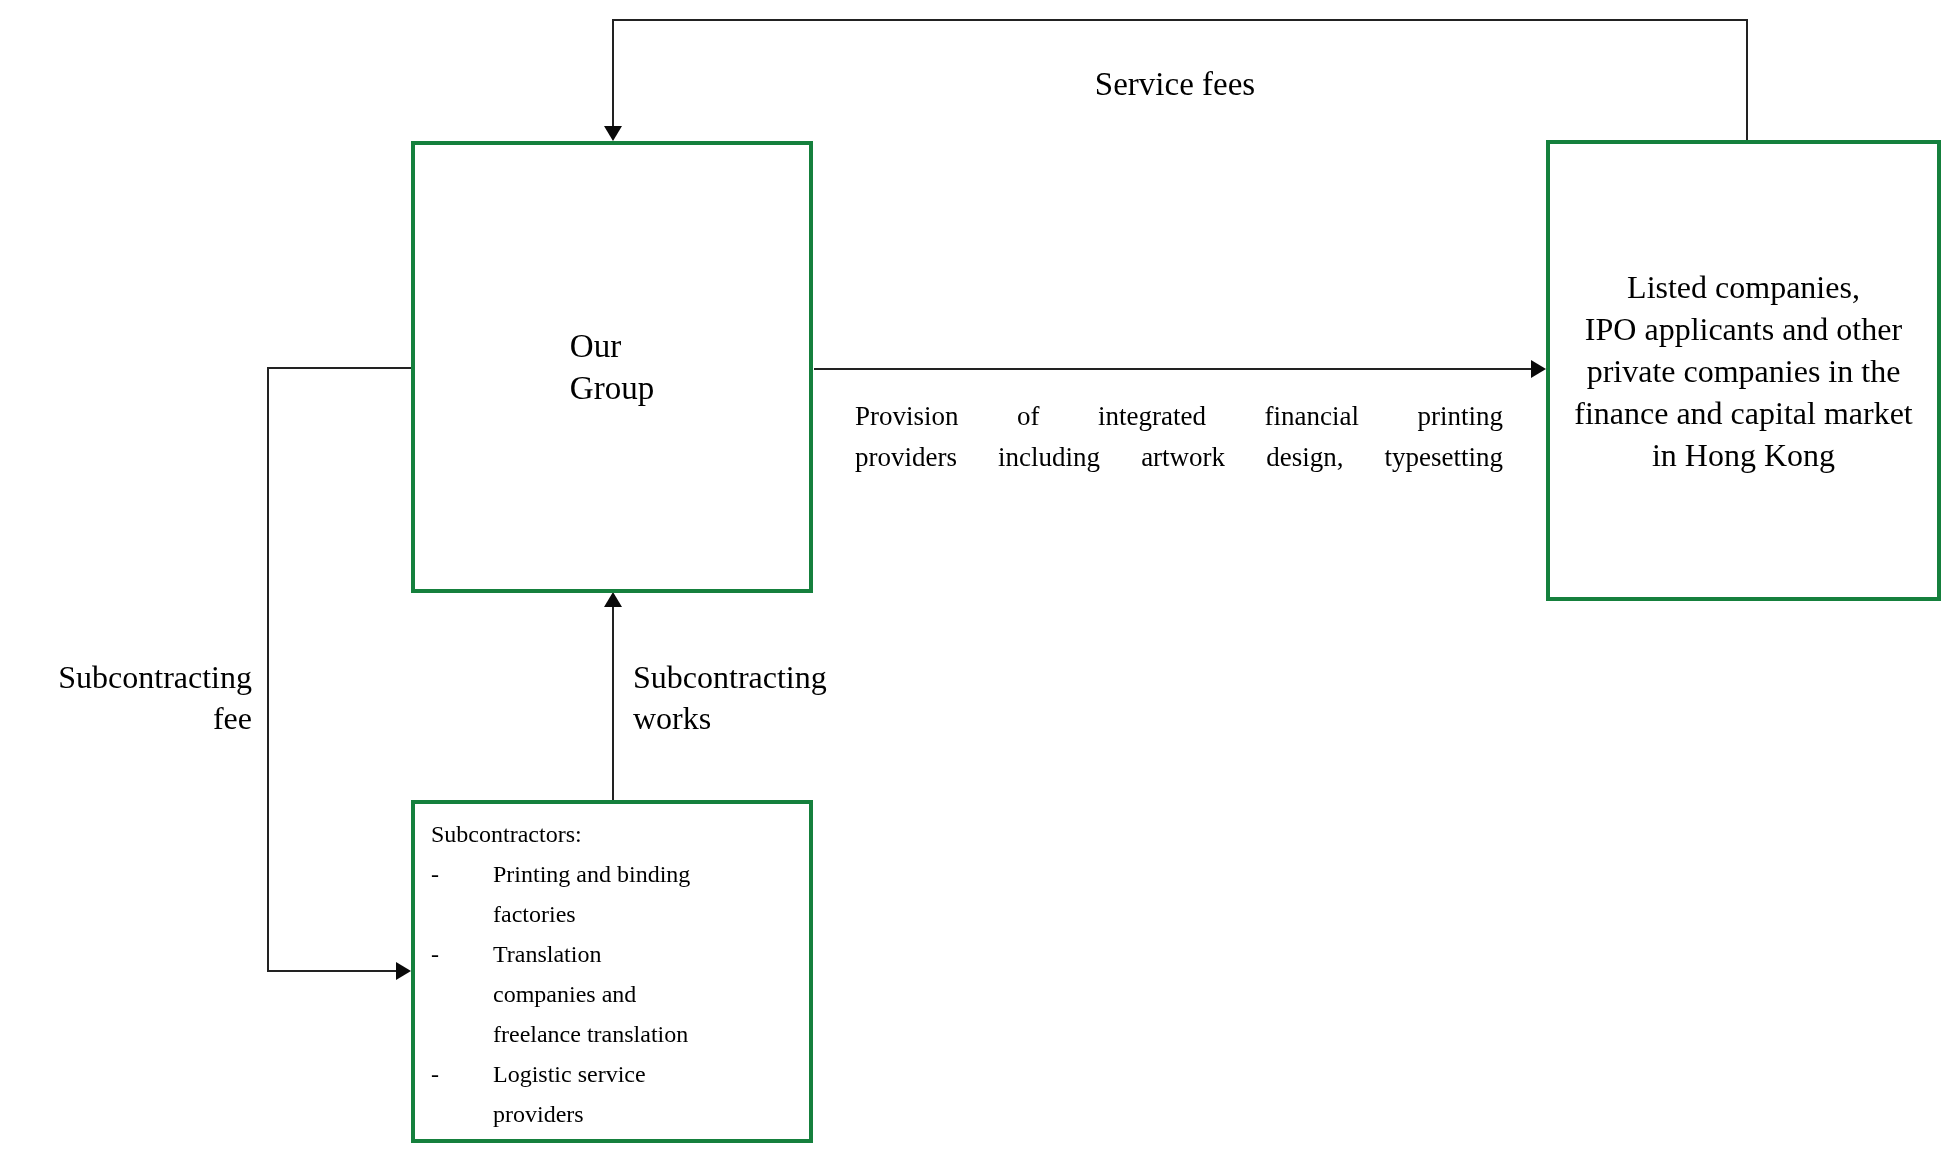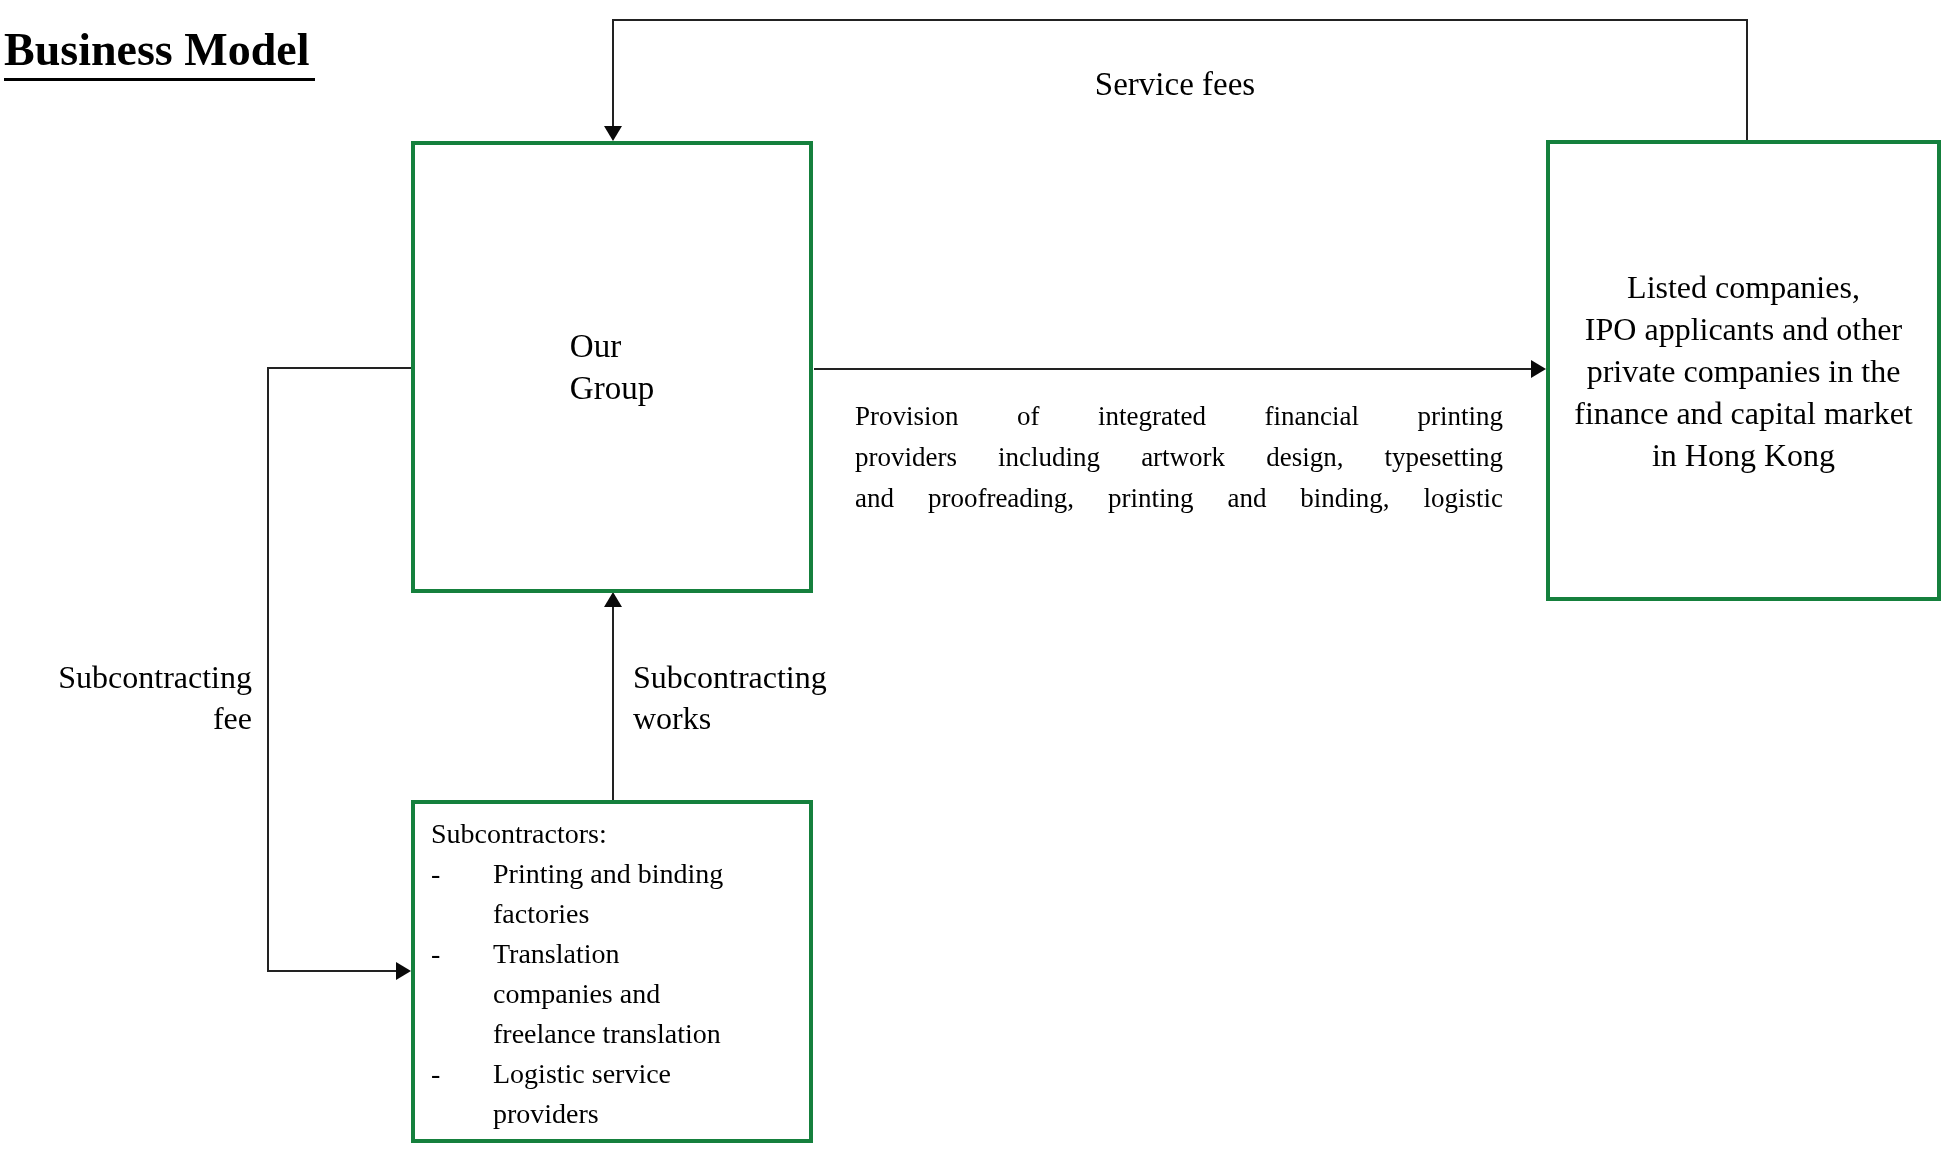--- a/index.html
+++ b/index.html
@@ -28,21 +28,21 @@
     text-align:left;font-size:33px;line-height:42px;white-space:pre-line;
   }
   .box-clients{
     left:1546px;top:140px;width:395px;height:461px;
     display:flex;align-items:center;justify-content:center;
     text-align:center;font-size:32px;line-height:42px;white-space:pre-line;
   }
   .box-subcontractors{
     left:411px;top:800px;width:402px;height:343px;
     padding:10px 14px 0 16px;
-    font-size:28px;line-height:40px;
+    font-size:24px;line-height:40px;
   }
   .sub-item{display:flex;}
   .sub-item .dash{width:62px;flex:0 0 62px;}
   .sub-item .itxt{white-space:pre-line;}
   
   .line{position:absolute;background:#222;}
   .l-service-top   {left:612px; top:19px;  width:1136px;height:2px;}
   .l-service-right {left:1746px;top:19px;  width:2px;   height:122px;}
   .l-service-left  {left:612px; top:19px;  width:2px;   height:109px;}
   .l-provision     {left:814px; top:368px; width:720px; height:2px;}
@@ -65,34 +65,32 @@
   .lbl-provision{left:855px;top:396px;width:648px;font-size:27px;line-height:41px;}
   .lbl-provision .just{text-align:justify;text-align-last:justify;}
   .lbl-fee{left:30px;top:657px;width:222px;text-align:right;font-size:32px;white-space:pre-line;}
   .lbl-works{left:633px;top:657px;width:320px;text-align:left;font-size:32px;white-space:pre-line;}
 </style>
 </head>
 <body>
 
 <div id="stage">
 
-  <div class="title">Business Model</div>
 
   <div class="line l-service-top"></div>
   <div class="line l-service-right"></div>
   <div class="line l-service-left"></div>
   <div class="ah ah-down ah-service"></div>
   <div class="edge-label lbl-service">Service fees</div>
 
   <div class="line l-provision"></div>
   <div class="ah ah-right ah-provision"></div>
   <div class="edge-label lbl-provision">
     <div class="just">Provision of integrated financial printing</div>
     <div class="just">providers including artwork design, typesetting</div>
-    <div class="just">and proofreading, printing and binding, logistic</div>
   </div>
 
   <div class="line l-fee-top"></div>
   <div class="line l-fee-v"></div>
   <div class="line l-fee-bottom"></div>
   <div class="ah ah-right ah-fee"></div>
   <div class="edge-label lbl-fee">Subcontracting
 fee</div>
 
   <div class="line l-works"></div>

